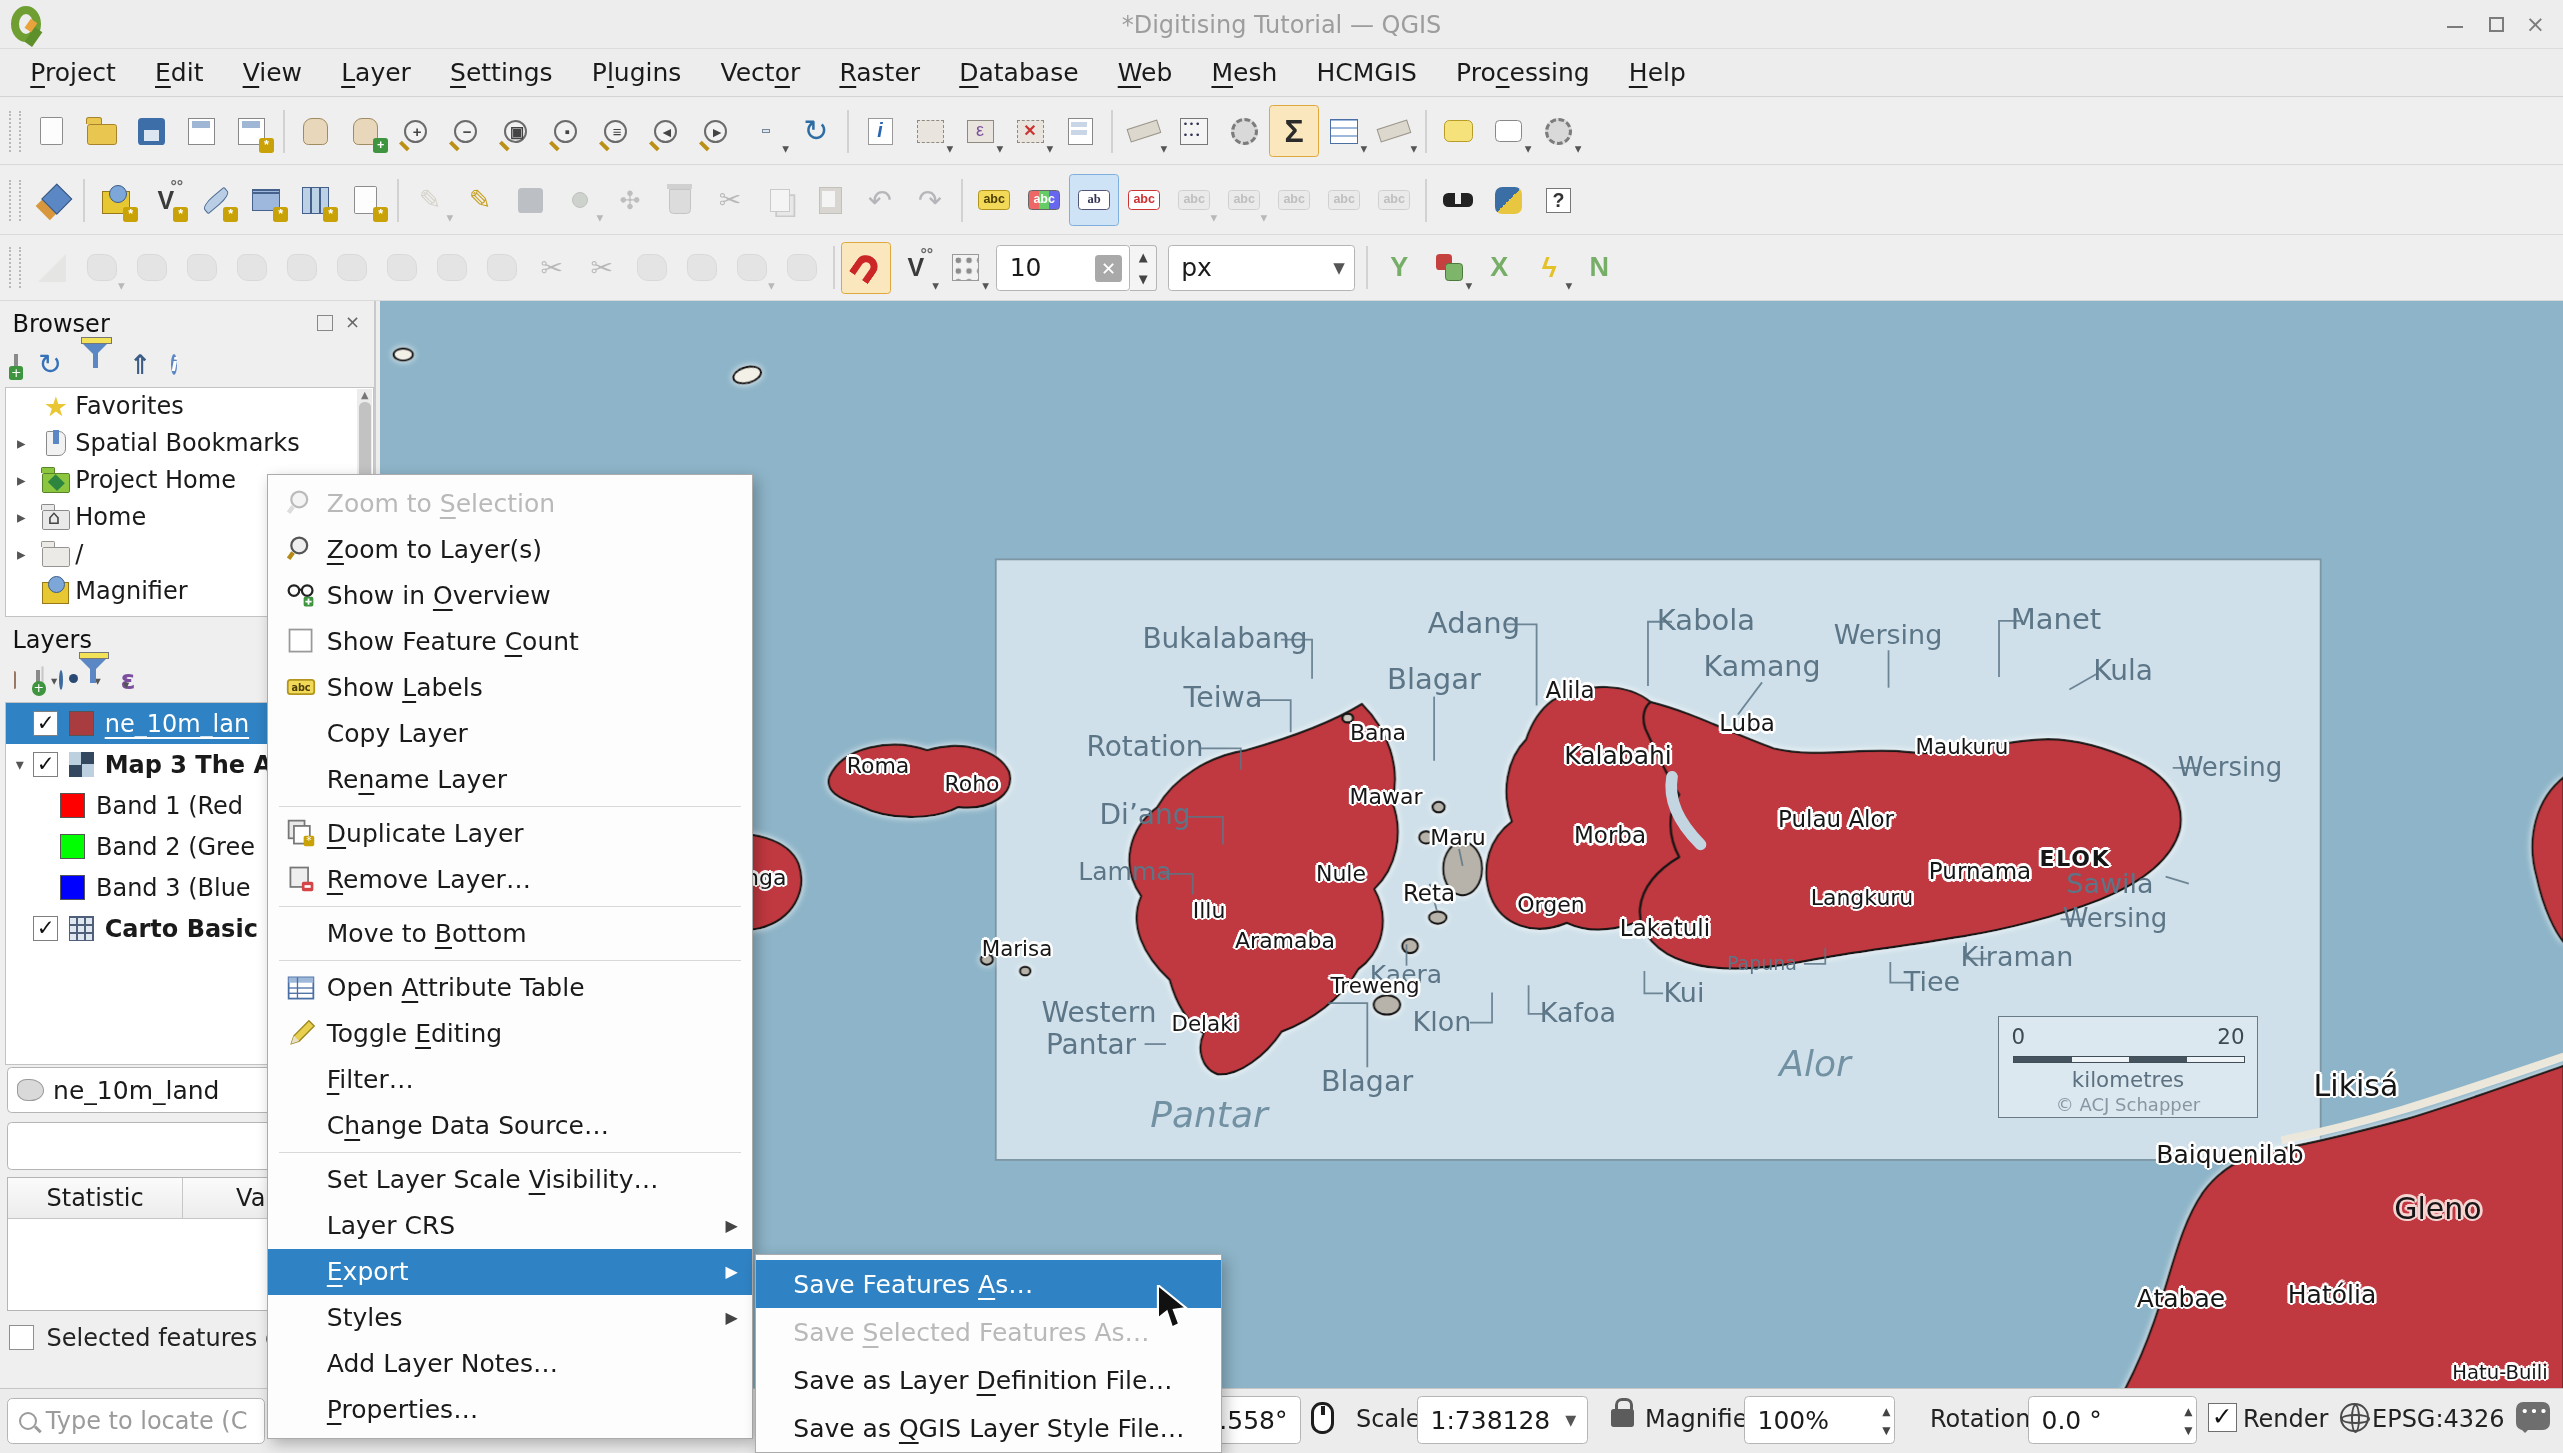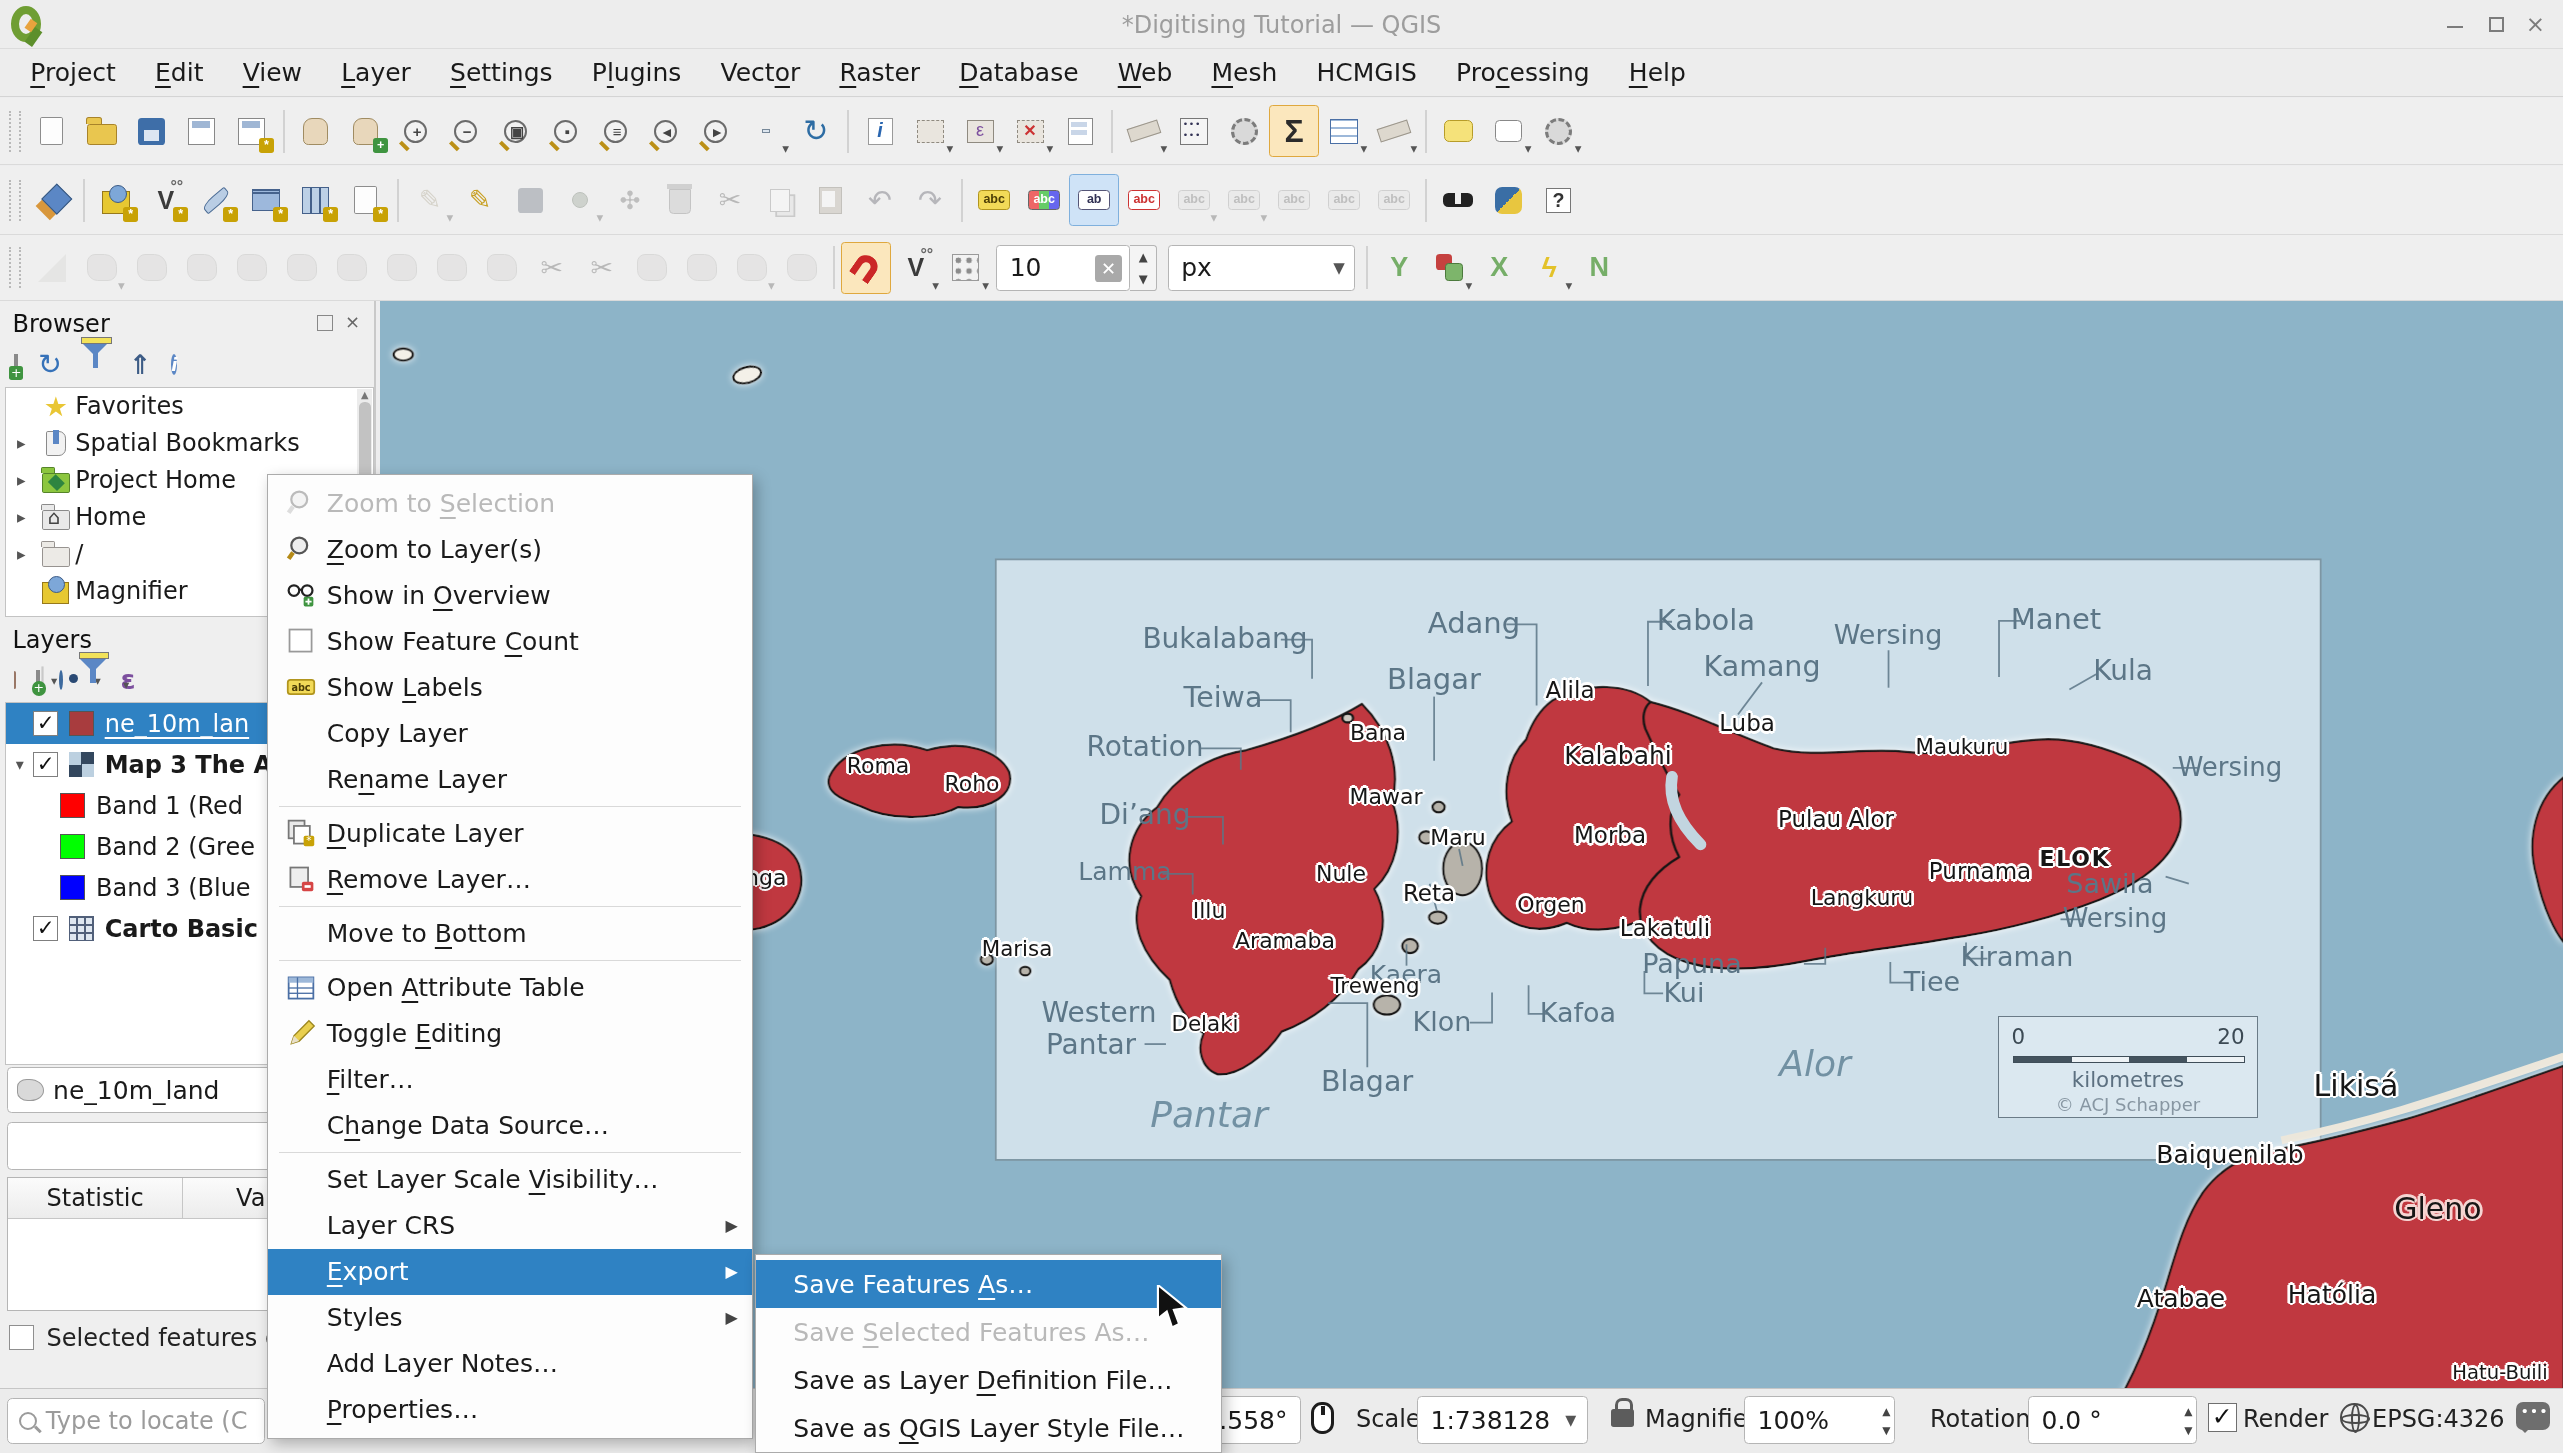--- a/index.html
+++ b/index.html
@@ -79,21 +79,21 @@
   .ic-trash{width:21.4px;height:25px;background:#b9b9b9;border:1.8px solid #777;border-radius:0 0 4.5px 4.5px;margin-top:3.6px;}
   .ic-trash:before{content:"";position:absolute;left:-3.6px;top:-6.2px;width:25px;height:4.5px;background:#999;}
   .ic-scissors{font-size:27px;color:#555;}
   .ic-copy{width:19.6px;height:23px;background:#fff;border:1.8px solid #888;box-shadow:5.3px 5.3px 0 -1.8px #dcdcdc,5.3px 5.3px 0 0 #888;}
   .ic-paste{width:23px;height:27px;background:#cfa75a;border:1.8px solid #8a6b2c;}
   .ic-paste:after{content:"";position:absolute;left:2.7px;top:3.6px;width:12.5px;height:16px;background:#fff;}
   .ic-undo,.ic-redo{font-size:28.5px;color:#4a4a8c;line-height:28.5px;}
   .ic-abc,.ic-abc2,.ic-abcR,.ic-ab0,.ic-abcpin{width:32px;height:19.6px;border-radius:3.6px;background:#f2da58;border:1.8px solid #b1951e;font-size:12.5px;font-weight:bold;color:#4d3e06;text-align:center;line-height:16px;}
   .ic-abc2{background:linear-gradient(90deg,#e66 0 33%,#6c6 33% 66%,#66e 66%);color:#fff;border-color:#666;}
   .ic-abcR{border-color:#c33;color:#c33;background:#fff;}
-  .ic-ab0{background:#fff;border-color:#557;color:#335;}
+  .ic-ab0{background:#fff;border-color:#557;color:#335;font-family:Liberation Serif, serif;}
   .ic-abcpin{background:#e3e3e3;border-color:#999;color:#666;}
   .ic-glasses{width:30px;height:14.3px;border-left:12.5px solid #222;border-right:12.5px solid #222;border-bottom:3.6px solid #222;border-radius:5.3px;}
   .ic-python{width:27px;height:27px;background:linear-gradient(135deg,#3a6ea5 0 50%,#e8c63f 50%);border-radius:7.1px;}
   .ic-qmark{width:25px;height:25px;border:1.8px solid #777;background:#fff;color:#333;font-size:19.6px;font-weight:bold;text-align:center;line-height:22px;}
   .ic-triangle{width:0;height:0;border-bottom:28.5px solid #d8d3c9;border-left:28.5px solid transparent;}
   .ic-magnet{width:23px;height:25px;border:7.1px solid #cb2727;border-top:none;border-radius:0 0 14.3px 14.3px;transform:rotate(215deg);}
   .ic-dots{width:27px;height:27px;border:1.8px solid #9a9a9a;background:radial-gradient(#8c8c8c 2.7px,transparent 3.1px) 0 0/10.7px 10.7px #f2f2f2;}
   .ic-topoY,.ic-snapX,.ic-trace{font-size:27px;font-weight:bold;color:#76ae68;line-height:27px;}
   .ic-lightning{font-size:28.5px;font-weight:bold;color:#e3c229;line-height:27px;}
   .ic-overlap{width:27px;height:27px;}
@@ -792,21 +792,21 @@
       <span class="lb lb-g" style="left: 1743px; top: 369px; font-size: 28px;">Kula</span>
       <span class="lb lb-g" style="left: 843px; top: 396px; font-size: 28.5px;">Teiwa</span>
       <span class="lb lb-g" style="left: 765px; top: 445px; font-size: 28px;">Rotation</span>
       <span class="lb lb-g" style="left: 765px; top: 513px; font-size: 28px;">Di’ang</span>
       <span class="lb lb-g" style="left: 745px; top: 570px; font-size: 25px;">Lamma</span>
       <span class="lb lb-g" style="left: 1730px; top: 582px; font-size: 27px;">Sawila</span>
       <span class="lb lb-g" style="left: 1850px; top: 466px; font-size: 26px;">Wersing</span>
       <span class="lb lb-g" style="left: 1735px; top: 617px; font-size: 26px;">Wersing</span>
       <span class="lb lb-g" style="left: 1637px; top: 655px; font-size: 27px;">Kiraman</span>
       <span class="lb lb-g" style="left: 1552px; top: 680px; font-size: 27px;">Tiee</span>
-      <span class="lb lb-g" style="left: 1312px; top: 662px; font-size: 27px;">Papuna</span>
+      <span class="lb lb-g" style="left: 1382px; top: 662px; font-size: 19px;">Papuna</span>
       <span class="lb lb-g" style="left: 1304px; top: 691px; font-size: 27px;">Kui</span>
       <span class="lb lb-g" style="left: 1198px; top: 711px; font-size: 27px;">Kafoa</span>
       <span class="lb lb-g" style="left: 1062px; top: 720px; font-size: 27px;">Klon</span>
       <span class="lb lb-g" style="left: 1026px; top: 673px; font-size: 25px;">Kaera</span>
       <span class="lb lb-g" style="left: 719px; top: 711px; font-size: 28px;">Western</span>
       <span class="lb lb-g" style="left: 711px; top: 743px; font-size: 28px;">Pantar</span>
       <span class="lb lb-g" style="left: 987px; top: 780px; font-size: 28.5px;">Blagar</span>
       <span class="lb lb-sea" style="left: 829px; top: 813px; font-size: 36px;">Pantar</span>
       <span class="lb lb-sea" style="left: 1435px; top: 762px; font-size: 36px;">Alor</span>
       <span class="lb lb-h" style="left: 1190px; top: 389px; font-size: 23px;">Alila</span>

